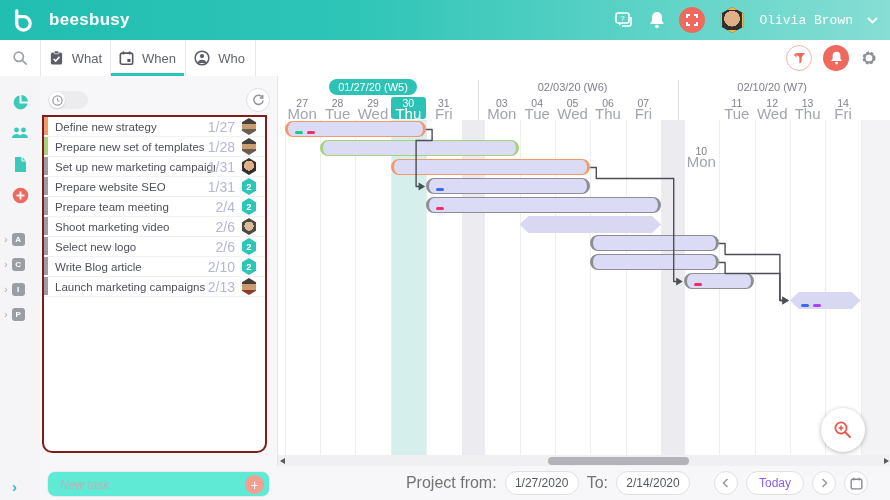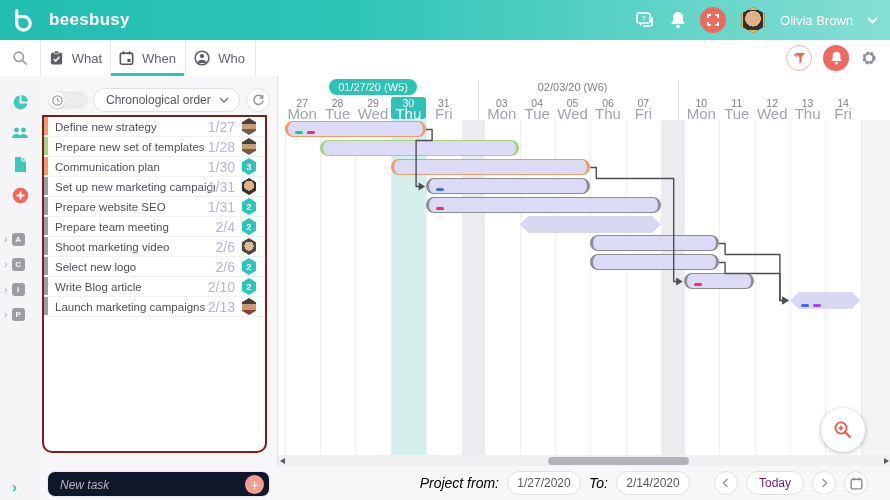--- a/index.html
+++ b/index.html
@@ -9,21 +9,21 @@
   .topbar{position:absolute;left:0;top:0;width:890px;height:40px;
     background:linear-gradient(90deg,#21beb1 0%,#2ec5b7 40%,#86ded4 100%);
     display:flex;align-items:center;}
   .logo{display:flex;align-items:center;gap:14px;margin-left:10px;cursor:pointer;}
   .logo-text{color:#fff;font-size:17px;font-weight:bold;letter-spacing:.3px;}
   .topbar-right{margin-left:auto;display:flex;align-items:center;gap:14px;padding-right:12px;}
   .tb-circle{width:26px;height:26px;border-radius:50%;background:#ee6a5f;display:flex;align-items:center;justify-content:center;}
   .hex{clip-path:polygon(50% 0%,94% 25%,94% 75%,50% 100%,6% 75%,6% 25%);}
   .tb-avatar{width:26px;height:26px;background:radial-gradient(circle at 50% 45%,#e0b088 0 40%,#332f2c 41%);
     clip-path:polygon(50% 0%,94% 25%,94% 75%,50% 100%,6% 75%,6% 25%);box-shadow:0 0 0 3px #edb94c inset;}
-  .tb-name{color:#fff;font-size:13px;}
+  .tb-name{color:#fff;font-size:13px;font-family:Liberation Mono, monospace;}
   
   .tabbar{position:absolute;left:0;top:40px;width:890px;height:36px;background:#fff;border-bottom:1px solid #e3e3e7;}
   .tab-div{position:absolute;top:0;width:1px;height:36px;background:#e8e8ec;}
   .search-cell{position:absolute;left:0;top:0;width:40px;height:36px;display:flex;align-items:center;justify-content:center;}
   .tab{position:absolute;top:0;height:36px;display:flex;align-items:center;justify-content:center;gap:8px;
     font-size:13px;color:#62656d;cursor:pointer;}
   .tab.active::after{content:"";position:absolute;left:0;bottom:0;width:100%;height:3px;background:#2cc3b6;}
   .tabbar-right{position:absolute;right:12px;top:0;height:36px;display:flex;align-items:center;gap:11px;}
   .filter-btn{width:24px;height:24px;border-radius:50%;border:1px solid #f3b4ab;display:flex;align-items:center;justify-content:center;background:#fff;}
   .bell-btn{width:26px;height:26px;border-radius:50%;background:#ee6a5f;display:flex;align-items:center;justify-content:center;}
@@ -85,32 +85,32 @@
   .zoom-btn{position:absolute;left:543px;top:332px;width:44px;height:44px;border-radius:50%;background:#fff;
     box-shadow:0 1px 5px rgba(0,0,0,.28);display:flex;align-items:center;justify-content:center;cursor:pointer;}
   
   .hscroll{position:absolute;left:0;top:379px;width:613px;height:11px;background:#f0f0f3;}
   .hthumb{position:absolute;left:270px;top:1.5px;width:141px;height:8px;background:#b2b2b8;border-radius:4px;cursor:pointer;}
   .harrow{position:absolute;top:3px;width:0;height:0;border-top:3.5px solid transparent;border-bottom:3.5px solid transparent;cursor:pointer;}
   .harrow.left{left:2px;border-right:5px solid #55585e;}
   .harrow.right{right:2px;border-left:5px solid #55585e;}
   
   .bottombar{position:absolute;left:40px;top:466px;width:850px;height:34px;background:#f7f7f9;}
-  .newtask{position:absolute;left:7px;top:5px;width:223px;height:26px;background:#0f172a;border:1px solid #ececef;
+  .newtask{position:absolute;left:7px;top:5px;width:223px;height:26px;background:#5eead4;border:1px solid #ececef;
     border-radius:8px;box-sizing:border-box;}
   .newtask input{position:absolute;left:10px;top:3px;width:170px;height:18px;border:none;outline:none;
     font-style:italic;font-size:12px;color:#6e7179;font-family:"Liberation Sans",sans-serif;background:transparent;}
   .newtask input::placeholder{color:#b3b3ba;}
   .newtask-add{position:absolute;right:5px;top:3px;width:19px;height:19px;border-radius:50%;background:#f29e90;
     color:#fff;display:flex;align-items:center;justify-content:center;font-size:14px;line-height:1;cursor:pointer;}
   .foot-controls{position:absolute;right:22px;top:5px;height:24px;display:flex;align-items:center;gap:8px;}
-  .foot-label{font-size:14px;color:#000000;font-style:italic;}
+  .foot-label{font-size:16px;color:#737373;}
   .foot-input{width:74px;height:24px;border:1px solid #e0e0e4;border-radius:13px;background:#fff;text-align:center;
     font-size:12px;color:#55585f;font-family:"Liberation Sans",sans-serif;outline:none;box-sizing:border-box;}
-  .foot-btn{height:24px;border:1px solid #e0e0e4;border-radius:13px;background:#fff;color:#701a75;font-size:12px;
+  .foot-btn{height:24px;border:1px solid #e0e0e4;border-radius:13px;background:#fff;color:#8b5cf6;font-size:12px;
     display:flex;align-items:center;justify-content:center;cursor:pointer;box-sizing:border-box;}
   .foot-btn.round{width:24px;border-radius:50%;}
   .foot-btn.today{padding:0 12px;}
   .gap16{width:8px;}
 </style>
 </head>
 <body>
 
 <div class="app">
 
@@ -260,52 +260,40 @@
 
   <section class="task-panel">
     <div class="clock-toggle">
       <span class="clock-knob">
         <svg width="11" height="11" viewBox="0 0 12 12">
           <circle cx="6" cy="6" r="5" fill="none" stroke="#9a9da3" stroke-width="1.4"></circle>
           <polyline points="6,3.2 6,6 8,7.2" fill="none" stroke="#9a9da3" stroke-width="1.2"></polyline>
         </svg>
       </span>
     </div>
-    <div class="sort-select">
-      <span>Chronological order</span>
-      <svg width="10" height="6" viewBox="0 0 10 6">
-        <polyline points="1,1 5,5 9,1" fill="none" stroke="#7a7d85" stroke-width="1.6"></polyline>
-      </svg>
-    </div>
     <div class="refresh-btn">
       <svg width="13" height="13" viewBox="0 0 14 14">
         <path d="M11.5 4 A5 5 0 1 0 12 7" fill="none" stroke="#90939a" stroke-width="1.6"></path>
         <path d="M11.5 1 v3.2 h-3.2" fill="none" stroke="#90939a" stroke-width="1.6"></path>
       </svg>
     </div>
     <div class="task-card" id="task-list">
         <div class="task-row">
           <span class="task-accent" style="background: rgb(240, 154, 106);"></span>
           <span class="task-label">Define new strategy</span>
           <span class="task-date">1/27</span>
           <span class="hex av-grad"></span>
         </div>
         <div class="task-row">
           <span class="task-accent" style="background: rgb(166, 211, 122);"></span>
           <span class="task-label">Prepare new set of templates</span>
           <span class="task-date">1/28</span>
           <span class="hex av-grad"></span>
         </div>
         <div class="task-row">
-          <span class="task-accent" style="background: rgb(240, 154, 106);"></span>
-          <span class="task-label">Communication plan</span>
-          <span class="task-date">1/30</span>
-          <span class="hex badge">3</span>
-        </div>
-        <div class="task-row">
           <span class="task-accent" style="background: rgb(156, 156, 163);"></span>
           <span class="task-label">Set up new marketing campaign</span>
           <span class="task-date">1/31</span>
           <span class="hex av-olivia"></span>
         </div>
         <div class="task-row">
           <span class="task-accent" style="background: rgb(156, 156, 163);"></span>
           <span class="task-label">Prepare website SEO</span>
           <span class="task-date">1/31</span>
           <span class="hex badge">2</span>
@@ -345,20 +333,23 @@
 
   <section class="gantt">
     <div class="week-row" id="week-row">
         <div class="week-label" style="left: 6.5px; width: 177px;">
           <span class="week-badge">01/27/20 (W5)</span>
         </div>
         <div class="week-label" style="left: 206.1px; width: 177px;">
           <span class="week-text">02/03/20 (W6)</span>
         </div>
         <div class="week-sep" style="left: 200.1px;"></div>
+        <div class="week-label" style="left: 405.7px; width: 177px;">
+          <span class="week-text">02/10/20 (W7)</span>
+        </div>
         <div class="week-sep" style="left: 399.7px;"></div>
       </div>
     <div class="day-row" id="day-row">
         <div class="day-cell" style="left: 6.5px;">
           <div class="day-num">27</div>
           <div class="day-name">Mon</div>
         </div>
         <div class="day-cell" style="left: 41.9px;">
           <div class="day-num">28</div>
           <div class="day-name">Tue</div>
@@ -388,21 +379,21 @@
           <div class="day-name">Wed</div>
         </div>
         <div class="day-cell" style="left: 312.3px;">
           <div class="day-num">06</div>
           <div class="day-name">Thu</div>
         </div>
         <div class="day-cell" style="left: 347.7px;">
           <div class="day-num">07</div>
           <div class="day-name">Fri</div>
         </div>
-        <div class="day-cell" style="left: 405.7px;">
+        <div class="day-cell" style="left: 405.7px; margin-top: 48px;">
           <div class="day-num">10</div>
           <div class="day-name">Mon</div>
         </div>
         <div class="day-cell" style="left: 441.1px;">
           <div class="day-num">11</div>
           <div class="day-name">Tue</div>
         </div>
         <div class="day-cell" style="left: 476.5px;">
           <div class="day-num">12</div>
           <div class="day-name">Wed</div>

